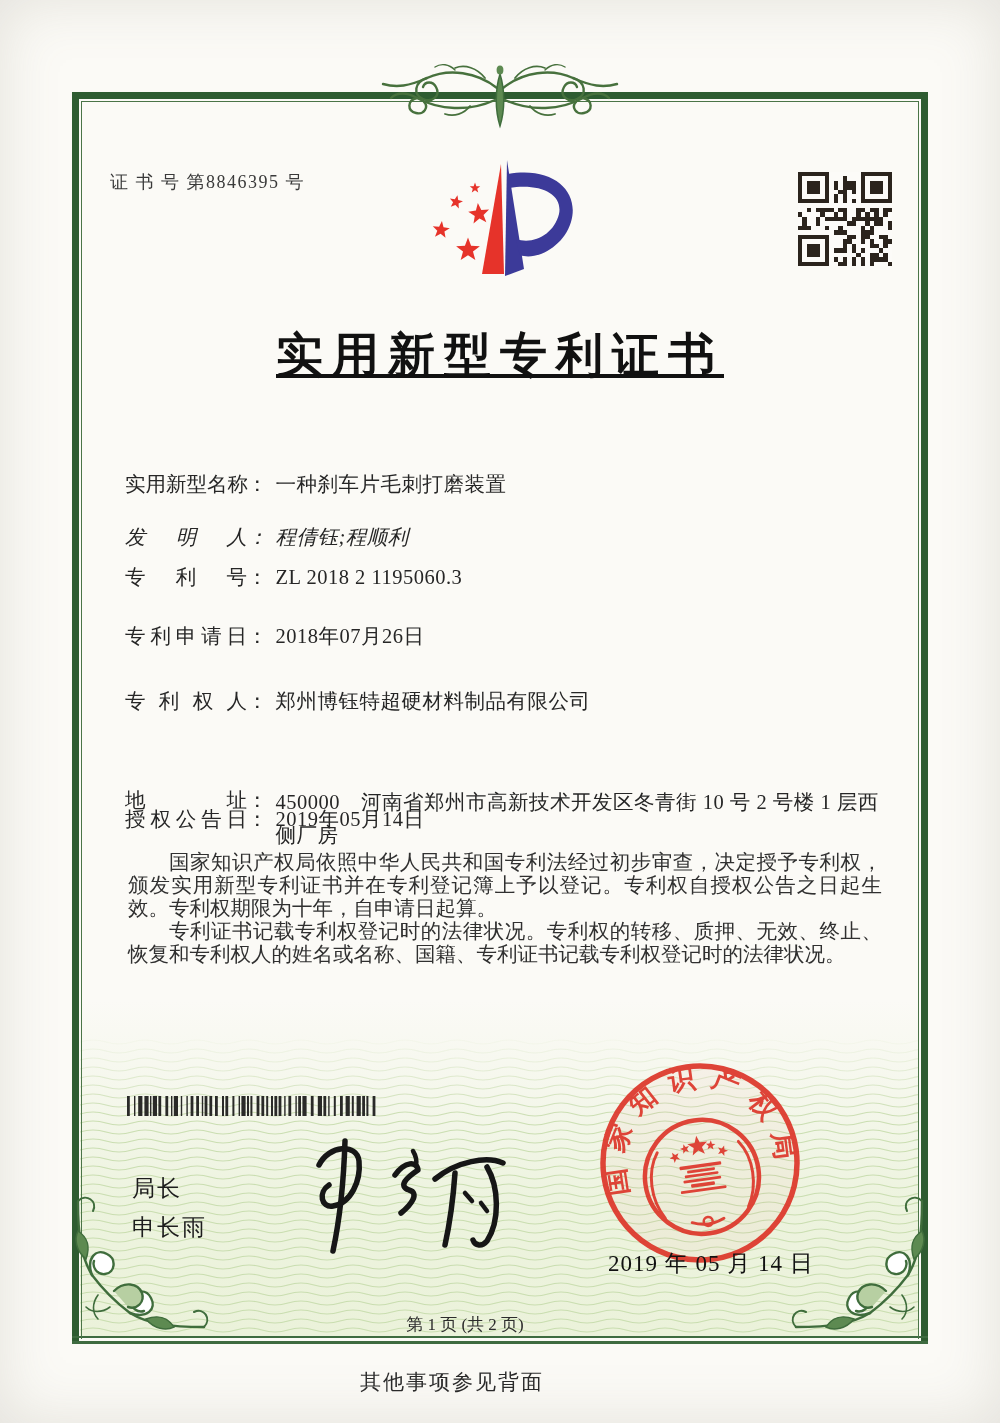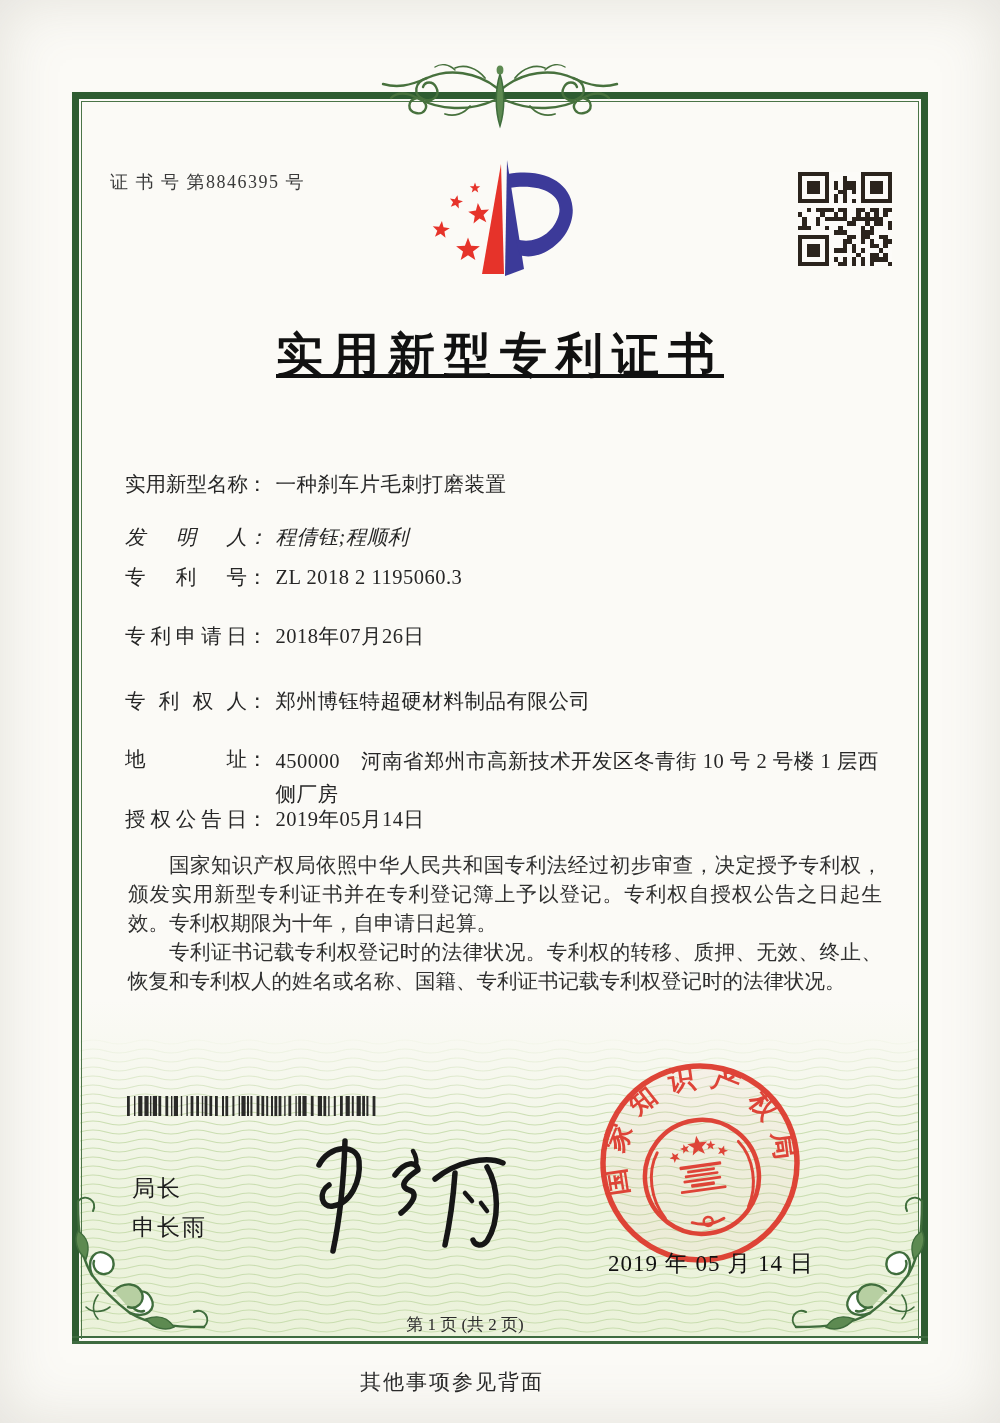--- a/index.html
+++ b/index.html
@@ -24,21 +24,21 @@
   .title{position:absolute;left:0;top:324px;width:100%;text-align:center;
     font-size:47px;font-weight:700;letter-spacing:9px;color:#111;margin:0;text-decoration:underline;}
   .frow{position:absolute;left:125px;font-size:20.5px;white-space:nowrap;}
   .lbl{display:inline-block;width:122px;text-align:justify;text-align-last:justify;}
   .colon{display:inline-block;margin-right:8px;}
   .val{letter-spacing:.5px;}
   .addr-row{position:absolute;left:125px;font-size:20.5px;}
   .addr-wrap{display:flex;}
   .addr-val{width:622px;line-height:33px;letter-spacing:.5px;}
   .grant2{position:absolute;left:487px;top:0;font-size:20.5px;white-space:nowrap;}
-  .law{position:absolute;left:128px;top:851px;width:754px;font-size:20.5px;line-height:29px;
+  .law{position:absolute;left:128px;top:851px;width:754px;font-size:20.5px;line-height:23px;
     color:#303030;text-align:justify;}
   .law p{margin:0;text-indent:2em;}
   .director{position:absolute;left:132px;font-size:23px;letter-spacing:2px;color:#1d1d1d;}
   .seal-date{position:absolute;left:608px;top:1248px;font-size:23px;letter-spacing:1px;color:#111;z-index:6;}
   .page-info{position:absolute;left:340px;top:1313px;width:250px;text-align:center;font-size:17px;color:#2c2c2c;}
   .back-note{position:absolute;left:327px;top:1368px;width:250px;text-align:center;font-size:21px;
     letter-spacing:2px;color:#2a2a2a;}
   svg{display:block;}
 </style>
 </head>
@@ -295,21 +295,21 @@
 </div>
 <div class="frow" style="top:563px;">
   <span class="lbl">专利号</span><span class="colon">：</span><span class="val">ZL 2018 2 1195060.3</span>
 </div>
 <div class="frow" style="top:622px;">
   <span class="lbl">专利申请日</span><span class="colon">：</span><span class="val">2018年07月26日</span>
 </div>
 <div class="frow" style="top:687px;">
   <span class="lbl">专利权人</span><span class="colon">：</span><span class="val">郑州博钰特超硬材料制品有限公司</span>
 </div>
-<div class="addr-row" style="top:745px;">
+<div class="addr-row" style="top:786px;">
   <div class="addr-wrap">
     <span class="lbl">地址</span>
       <span class="colon">：</span>
       <span class="addr-val">450000　河南省郑州市高新技术开发区冬青街 10 号 2 号楼 1 层西侧厂房</span>
   </div>
 </div>
 <div class="frow" style="top:805px;width:760px;">
   <span class="lbl">授权公告日</span><span class="colon">：</span><span class="val">2019年05月14日</span>
 </div>
 

